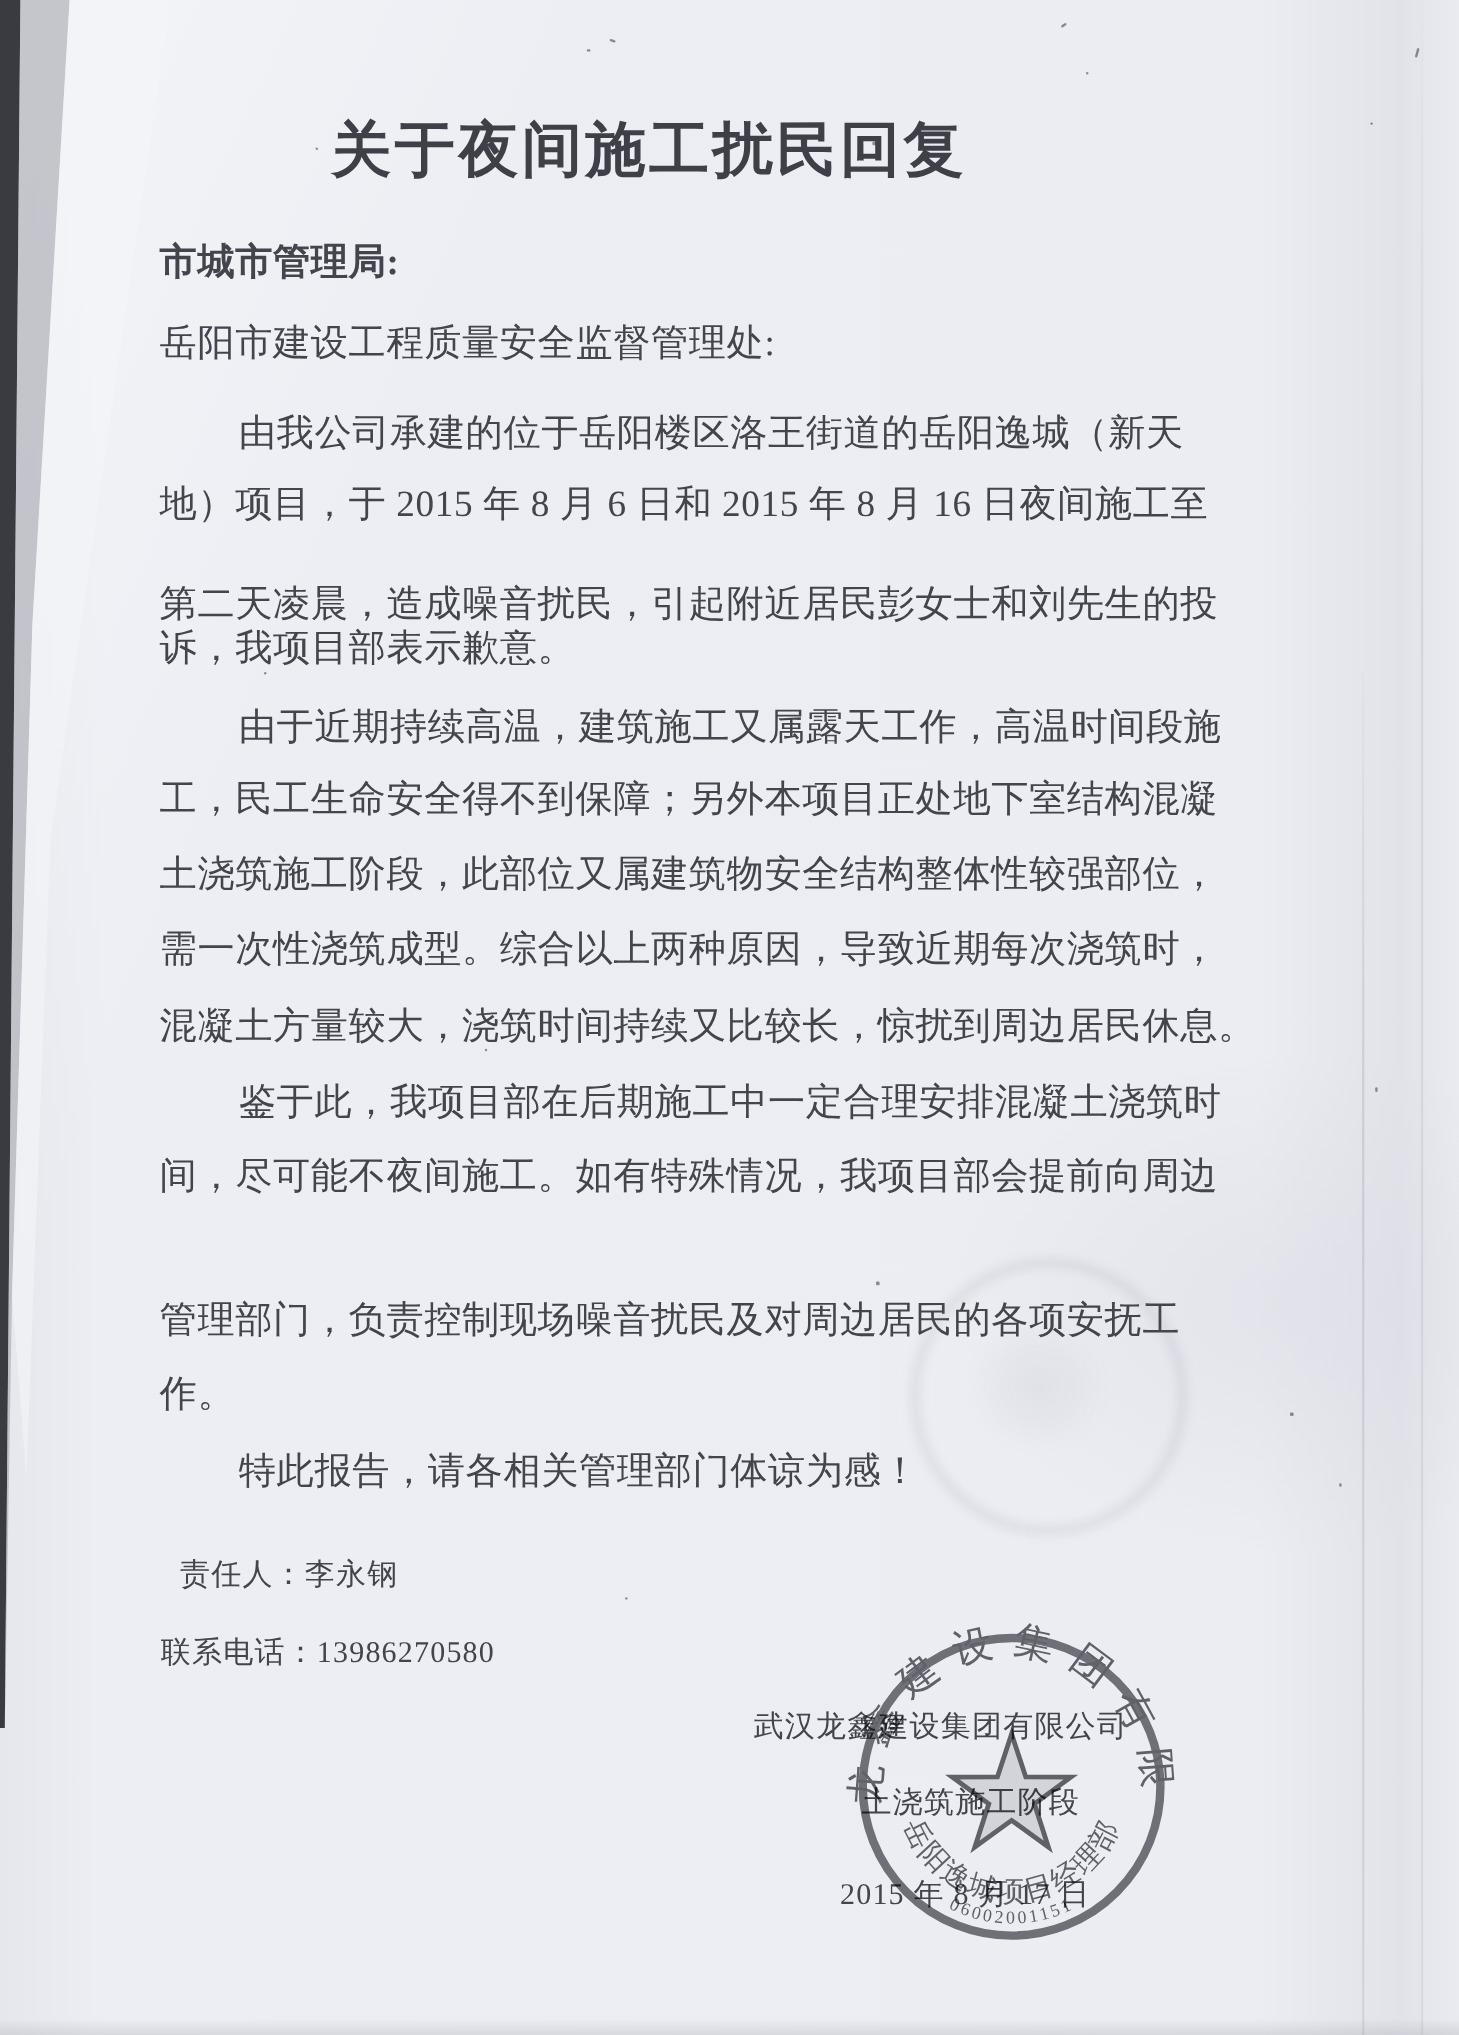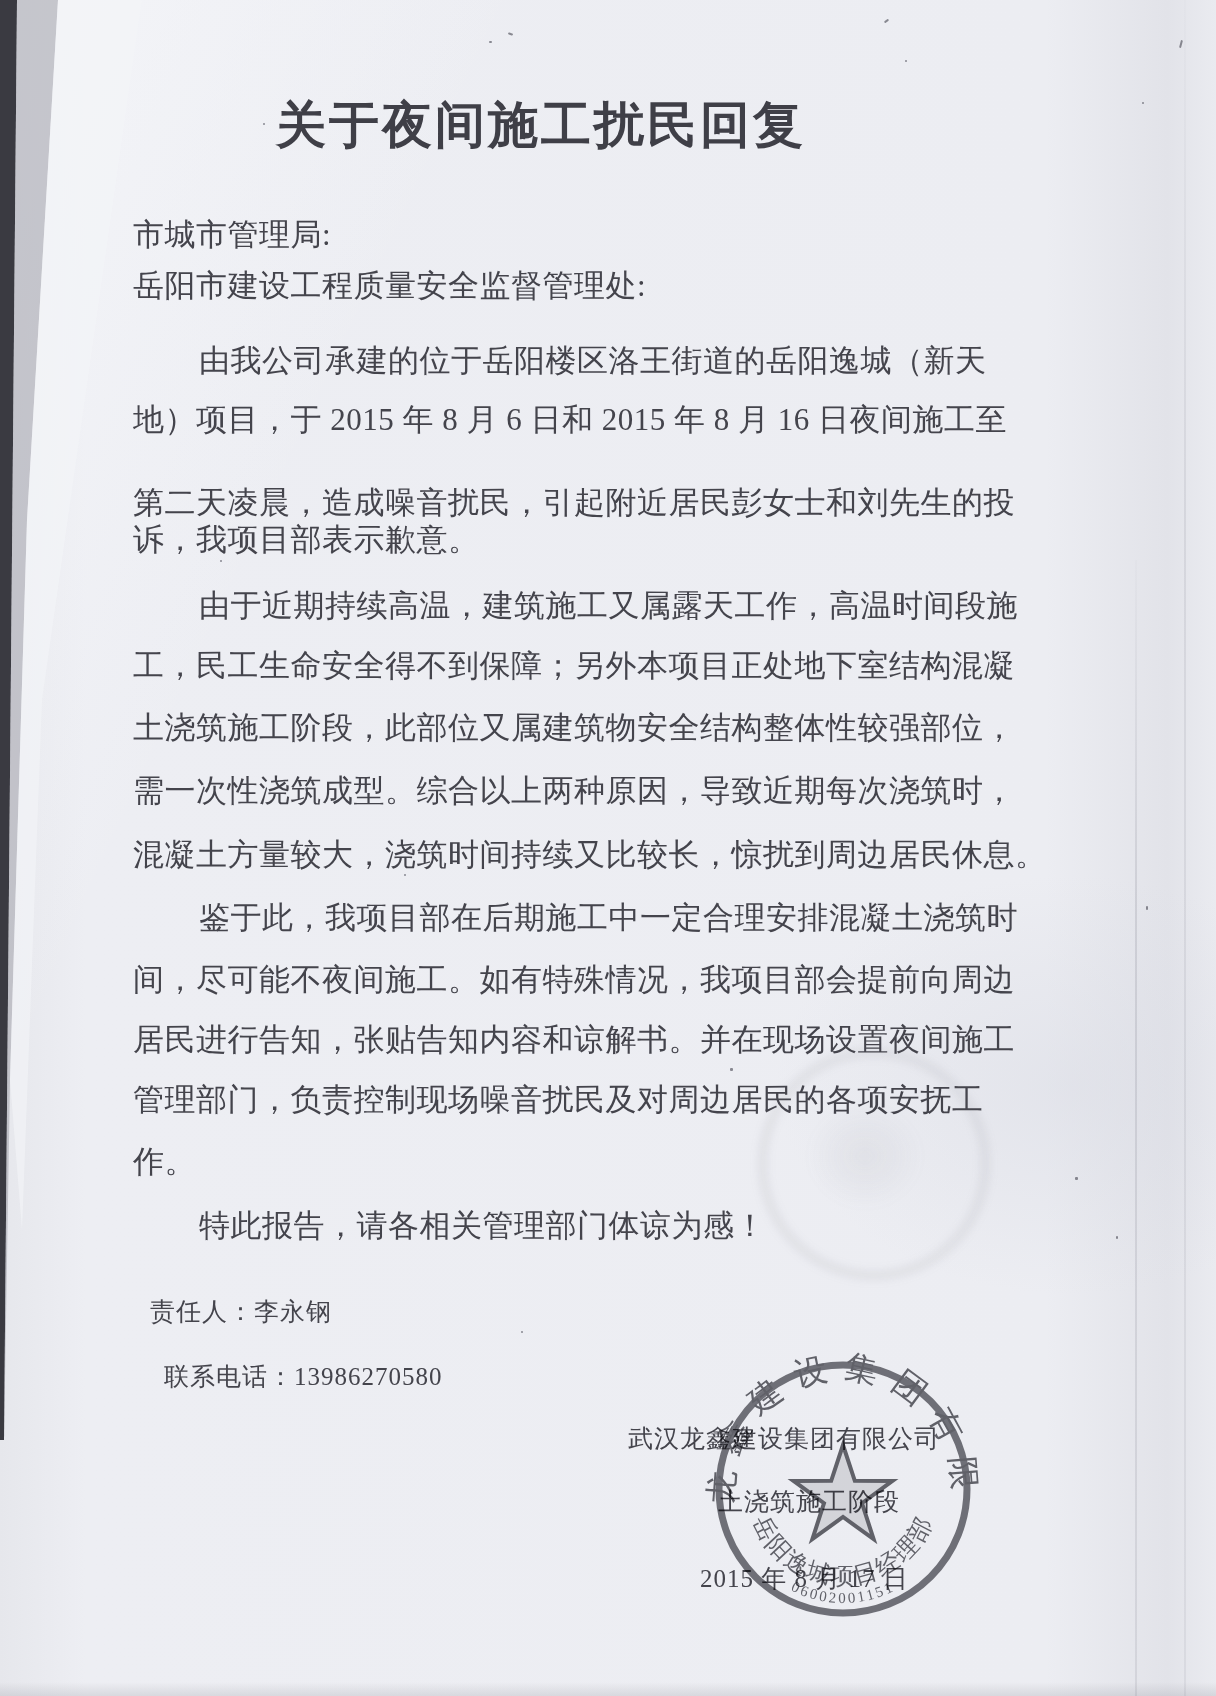--- a/index.html
+++ b/index.html
@@ -74,41 +74,40 @@
   <div class="speck" style="left:1075px;top:1177px;width:3px;height:3px;"></div>
   <div class="speck" style="left:1116px;top:1236px;width:2px;height:3px;"></div>
   <div class="speck" style="left:404px;top:874px;width:2px;height:2px;"></div>
   <div class="speck" style="left:220px;top:560px;width:2px;height:2px;"></div>
   <div class="speck" style="left:1146px;top:906px;width:2px;height:4px;"></div>
   <div class="speck" style="left:730px;top:1068px;width:3px;height:3px;"></div>
   <div class="speck" style="left:521px;top:1331px;width:2px;height:2px;"></div>
 
   <div class="title">关于夜间施工扰民回复</div>
 
-  <div class="line" style="top:214px;">市城市管理局:</div>
+  <div class="line" style="top:197px;font-weight:bold;">市城市管理局:</div>
   <div class="line" style="top:265px;">岳阳市建设工程质量安全监督管理处:</div>
 
   <div class="line indent" style="top:340px;">由我公司承建的位于岳阳楼区洛王街道的岳阳逸城（新天</div>
   <div class="line" style="top:399px;">地）项目，于 2015 年 8 月 6 日和 2015 年 8 月 16 日夜间施工至</div>
   <div class="line" style="top:482px;">第二天凌晨，造成噪音扰民，引起附近居民彭女士和刘先生的投</div>
   <div class="line" style="top:519px;">诉，我项目部表示歉意。</div>
   <div class="line indent" style="top:585px;">由于近期持续高温，建筑施工又属露天工作，高温时间段施</div>
   <div class="line" style="top:645px;">工，民工生命安全得不到保障；另外本项目正处地下室结构混凝</div>
   <div class="line" style="top:707px;">土浇筑施工阶段，此部位又属建筑物安全结构整体性较强部位，</div>
   <div class="line" style="top:770px;">需一次性浇筑成型。综合以上两种原因，导致近期每次浇筑时，</div>
   <div class="line" style="top:834px;">混凝土方量较大，浇筑时间持续又比较长，惊扰到周边居民休息。</div>
   <div class="line indent" style="top:897px;">鉴于此，我项目部在后期施工中一定合理安排混凝土浇筑时</div>
   <div class="line" style="top:959px;">间，尽可能不夜间施工。如有特殊情况，我项目部会提前向周边</div>
-  <div class="line" style="top:1019px;">居民进行告知，张贴告知内容和谅解书。并在现场设置夜间施工</div>
   <div class="line" style="top:1079px;">管理部门，负责控制现场噪音扰民及对周边居民的各项安抚工</div>
   <div class="line" style="top:1141px;">作。</div>
   <div class="line indent" style="top:1205px;">特此报告，请各相关管理部门体谅为感！</div>
 
   <div class="sig" style="left:150px;top:1295px;">责任人：李永钢</div>
-  <div class="sig" style="left:164px;top:1360px;">联系电话：13986270580</div>
+  <div class="sig" style="left:134px;top:1360px;">联系电话：13986270580</div>
   <div class="sig" style="left:628px;top:1422px;">武汉龙鑫建设集团有限公司</div>
   <div class="sig" style="left:718px;top:1485px;">土浇筑施工阶段</div>
   <div class="sig" style="left:700px;top:1562px;">2015 年 8 月 17 日</div>
 
   <div class="seal-ghost"></div>
 
   <svg class="seal" width="300" height="300" viewBox="0 0 300 300" aria-hidden="true">
     <defs>
       <path id="arcTop" d="M 46.6,187.6 A 110,110 0 1 1 253.4,187.6" fill="none"></path>
       <path id="arcDept" d="M 60.7,182.5 A 95,95 0 0 0 239.3,182.5" fill="none"></path>

